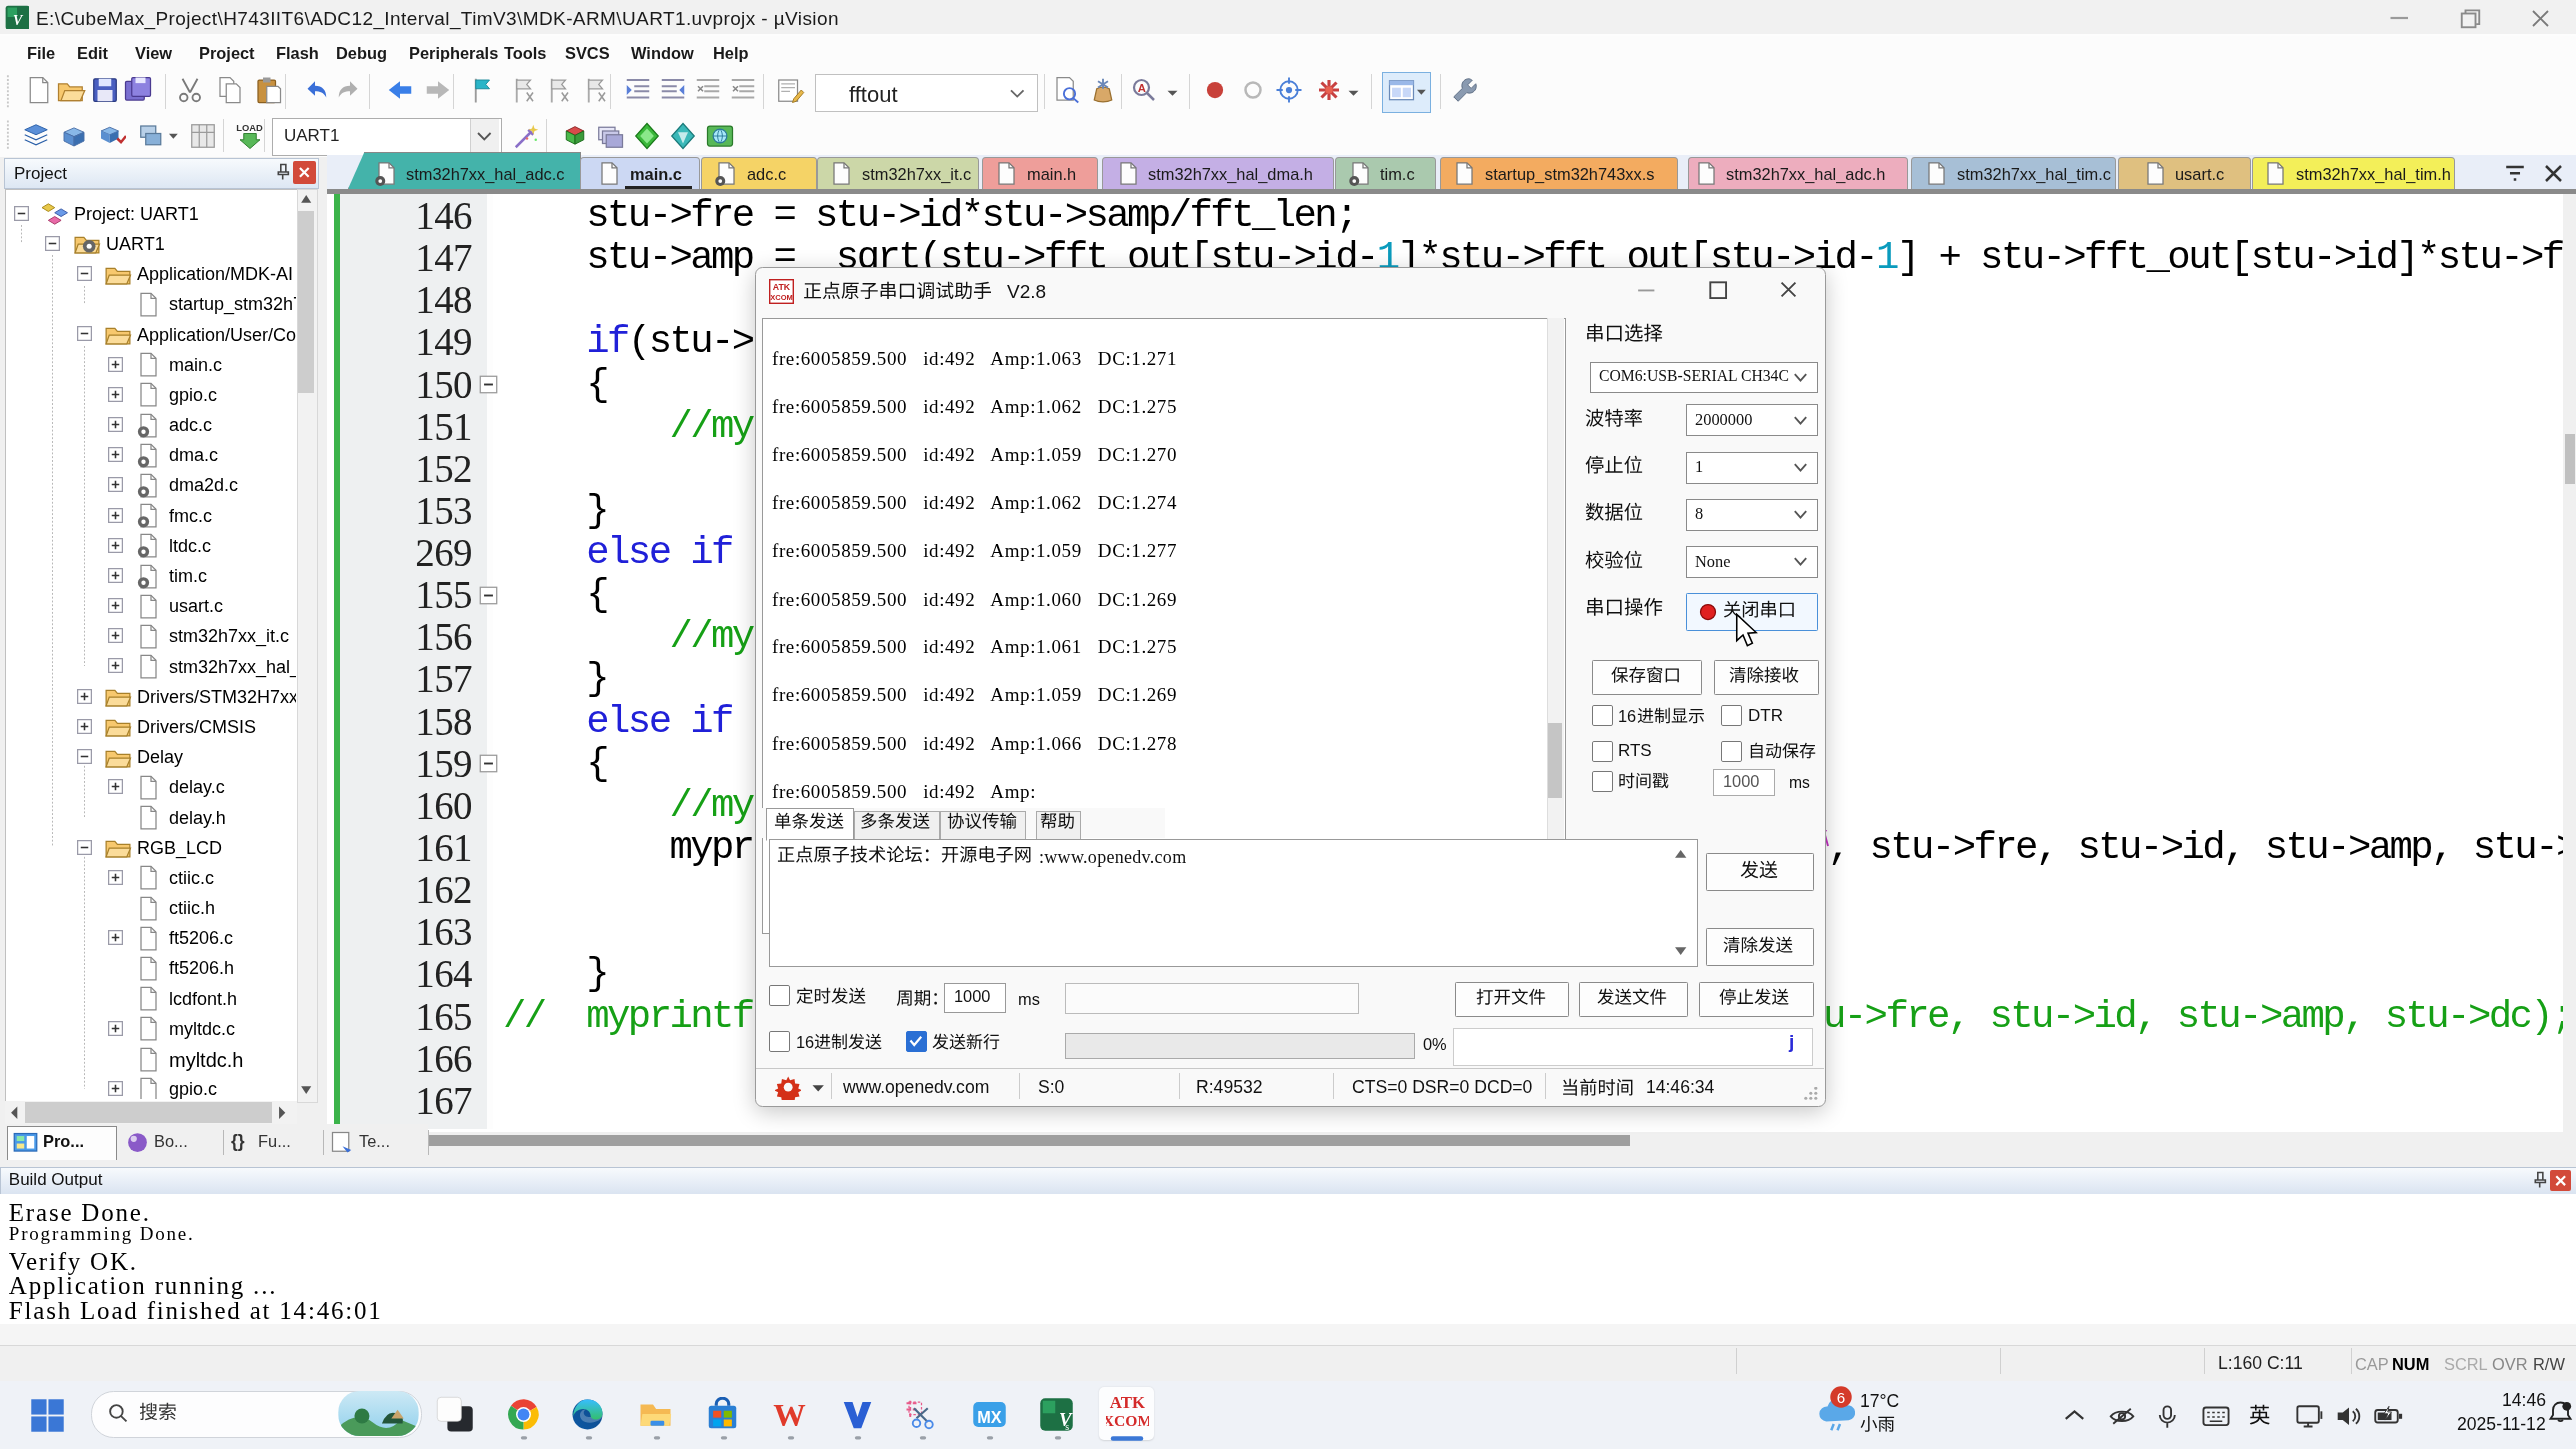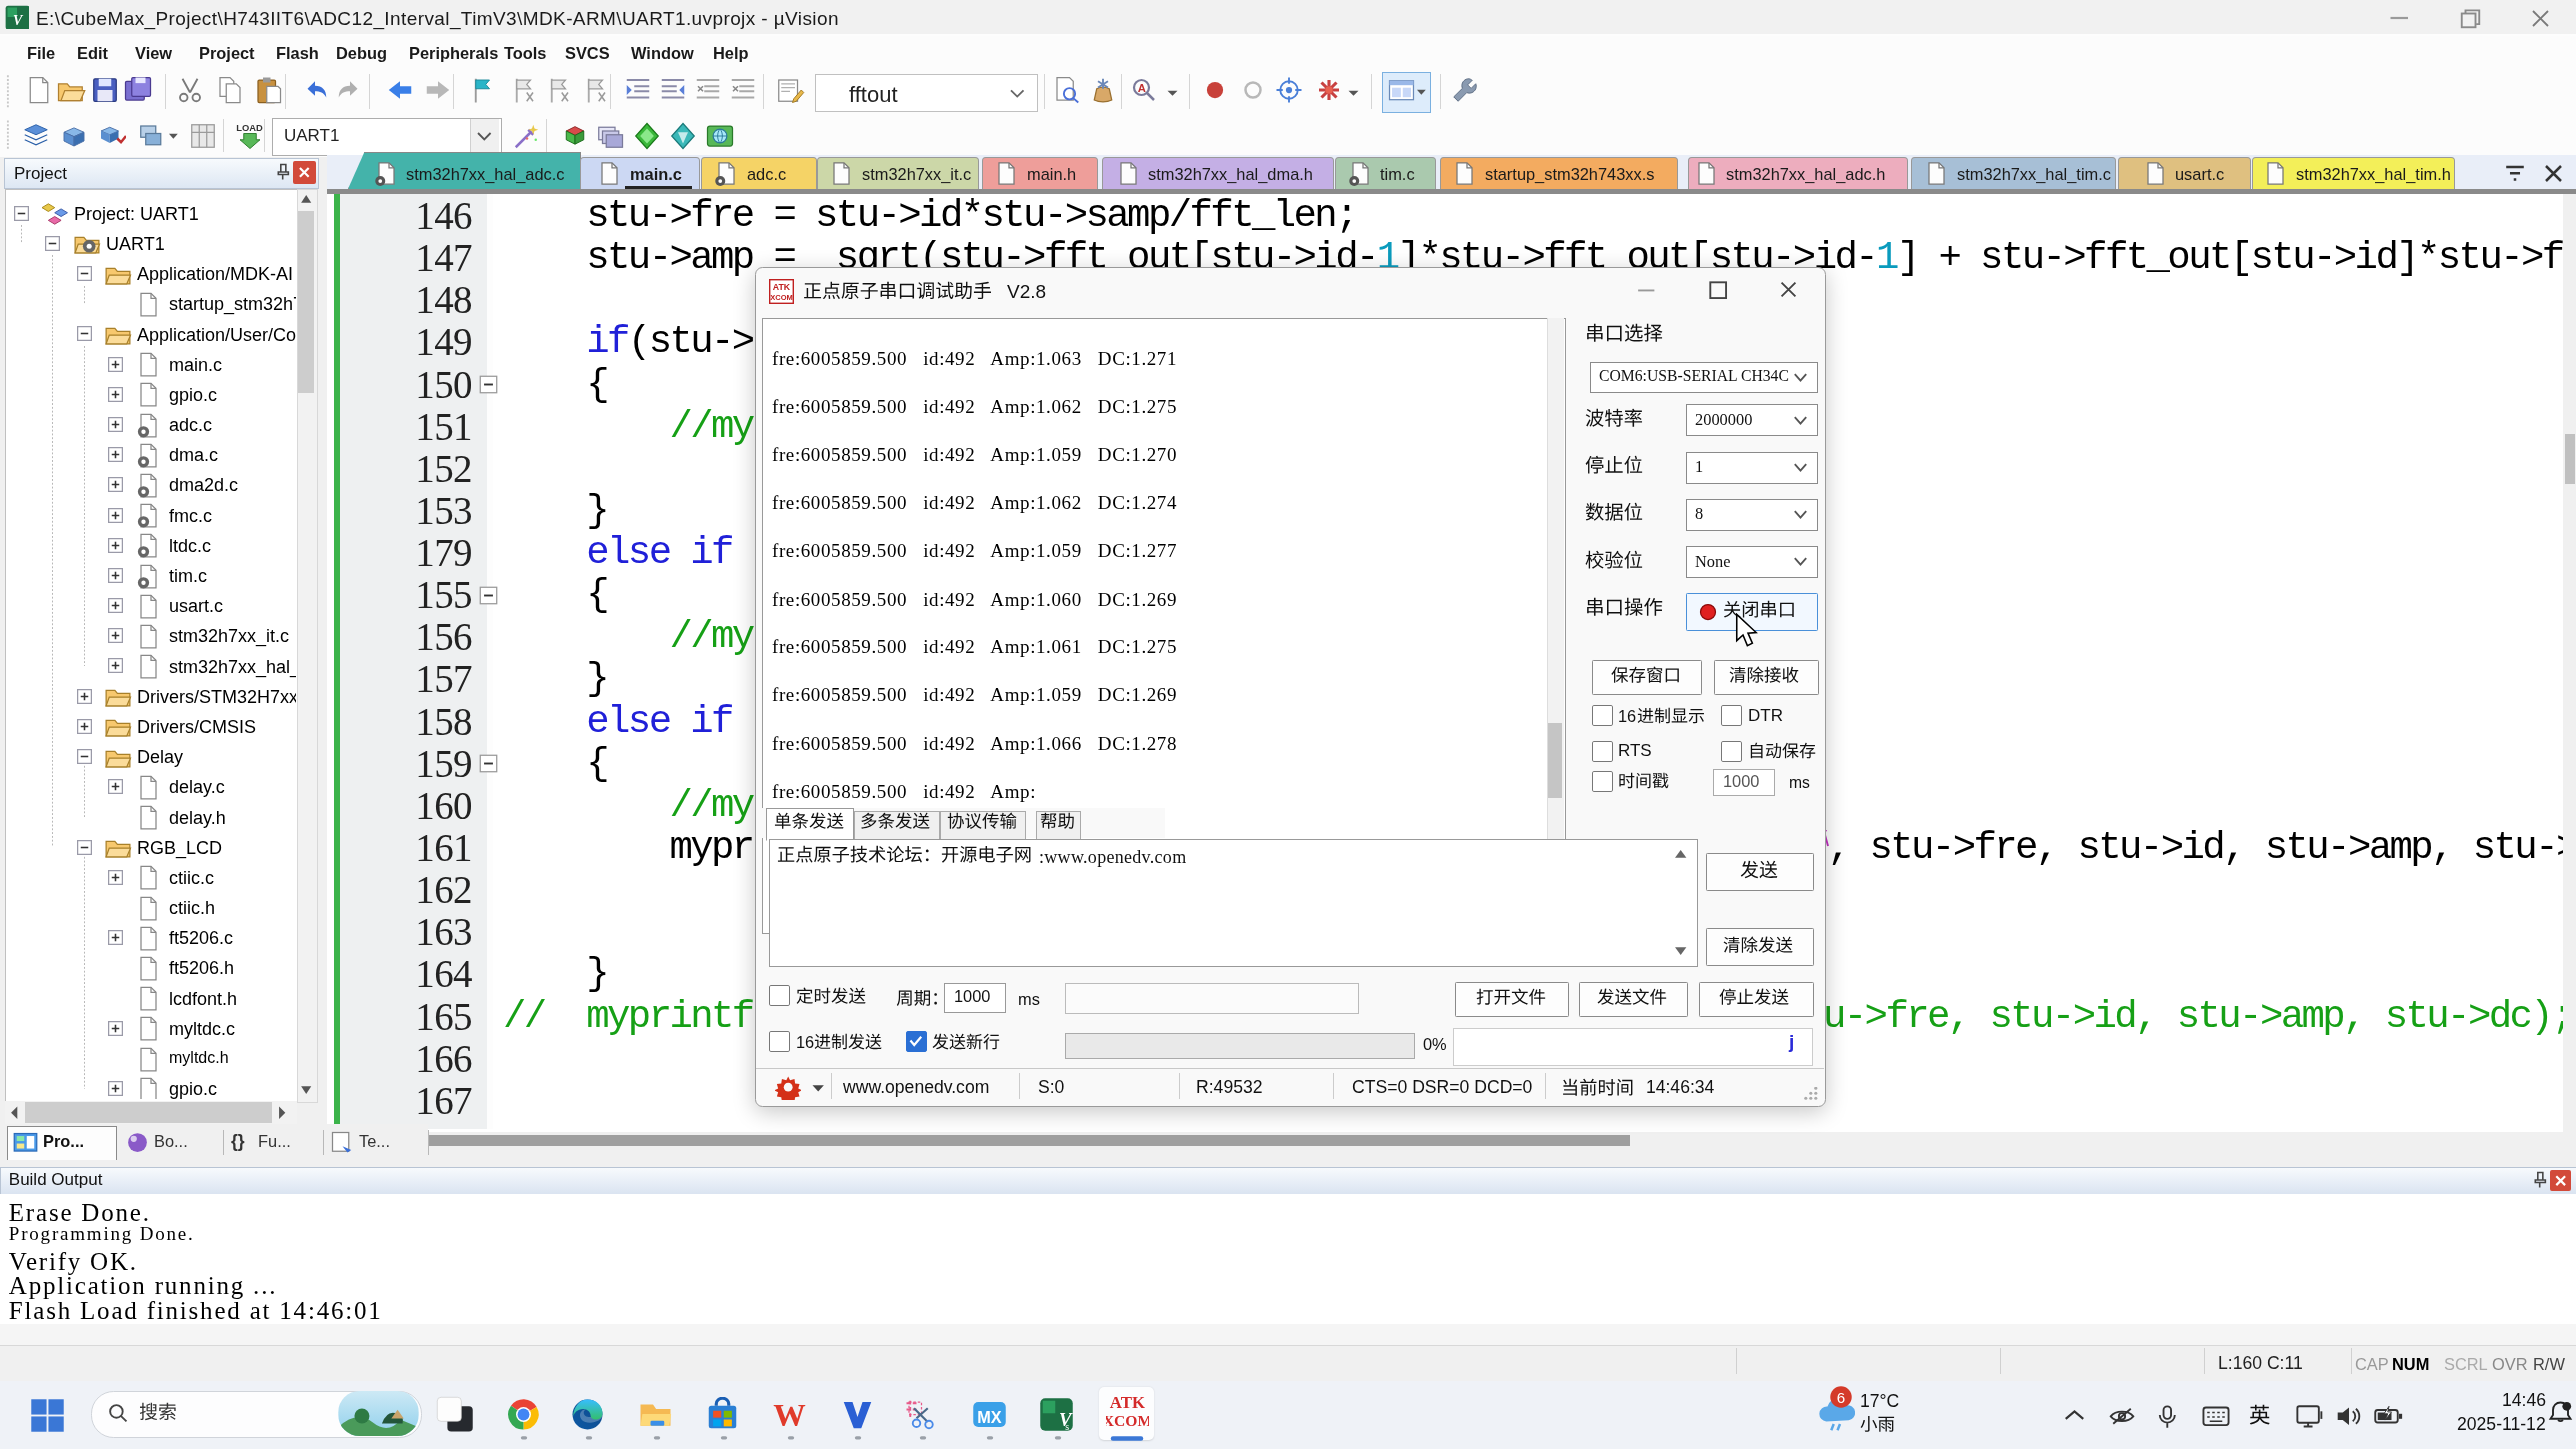--- a/index.html
+++ b/index.html
@@ -432,21 +432,21 @@
 <div style="position:absolute;left:487px;top:194px;width:6.3px;height:935px;background:#fdfdfd"></div>
 <div style="position:absolute;left:0;top:0;font-family:'Liberation Serif',serif">
     <div style="position:absolute;left:340px;top:195px;width:132px;text-align:right;font-size:39px;letter-spacing:-0.6px;color:#222;line-height:42px">146</div>
     <div style="position:absolute;left:340px;top:237px;width:132px;text-align:right;font-size:39px;letter-spacing:-0.6px;color:#222;line-height:42px">147</div>
     <div style="position:absolute;left:340px;top:279px;width:132px;text-align:right;font-size:39px;letter-spacing:-0.6px;color:#222;line-height:42px">148</div>
     <div style="position:absolute;left:340px;top:321px;width:132px;text-align:right;font-size:39px;letter-spacing:-0.6px;color:#222;line-height:42px">149</div>
     <div style="position:absolute;left:340px;top:364px;width:132px;text-align:right;font-size:39px;letter-spacing:-0.6px;color:#222;line-height:42px">150</div>
     <div style="position:absolute;left:340px;top:406px;width:132px;text-align:right;font-size:39px;letter-spacing:-0.6px;color:#222;line-height:42px">151</div>
     <div style="position:absolute;left:340px;top:448px;width:132px;text-align:right;font-size:39px;letter-spacing:-0.6px;color:#222;line-height:42px">152</div>
     <div style="position:absolute;left:340px;top:490px;width:132px;text-align:right;font-size:39px;letter-spacing:-0.6px;color:#222;line-height:42px">153</div>
-    <div style="position:absolute;left:340px;top:532px;width:132px;text-align:right;font-size:39px;letter-spacing:-0.6px;color:#222;line-height:42px">179</div>
+    <div style="position:absolute;left:340px;top:532px;width:132px;text-align:right;font-size:39px;letter-spacing:-0.6px;color:#222;line-height:42px">269</div>
     <div style="position:absolute;left:340px;top:574px;width:132px;text-align:right;font-size:39px;letter-spacing:-0.6px;color:#222;line-height:42px">155</div>
     <div style="position:absolute;left:340px;top:616px;width:132px;text-align:right;font-size:39px;letter-spacing:-0.6px;color:#222;line-height:42px">156</div>
     <div style="position:absolute;left:340px;top:658px;width:132px;text-align:right;font-size:39px;letter-spacing:-0.6px;color:#222;line-height:42px">157</div>
     <div style="position:absolute;left:340px;top:701px;width:132px;text-align:right;font-size:39px;letter-spacing:-0.6px;color:#222;line-height:42px">158</div>
     <div style="position:absolute;left:340px;top:743px;width:132px;text-align:right;font-size:39px;letter-spacing:-0.6px;color:#222;line-height:42px">159</div>
     <div style="position:absolute;left:340px;top:785px;width:132px;text-align:right;font-size:39px;letter-spacing:-0.6px;color:#222;line-height:42px">160</div>
     <div style="position:absolute;left:340px;top:827px;width:132px;text-align:right;font-size:39px;letter-spacing:-0.6px;color:#222;line-height:42px">161</div>
     <div style="position:absolute;left:340px;top:869px;width:132px;text-align:right;font-size:39px;letter-spacing:-0.6px;color:#222;line-height:42px">162</div>
     <div style="position:absolute;left:340px;top:911px;width:132px;text-align:right;font-size:39px;letter-spacing:-0.6px;color:#222;line-height:42px">163</div>
     <div style="position:absolute;left:340px;top:953px;width:132px;text-align:right;font-size:39px;letter-spacing:-0.6px;color:#222;line-height:42px">164</div>
@@ -751,21 +751,21 @@
     </svg>
     <svg style="position:absolute;left:136px;top:1016px;" width="25" height="25" viewBox="0 0 40 40">
       <path d="M8 2h16l8 8v28H8z" fill="#fff" stroke="#888" stroke-width="2"></path>
       <path d="M24 2v8h8" fill="none" stroke="#888" stroke-width="2"></path>
     </svg>
     <div style="position:absolute;left:169px;top:1019px;font-size:18px;color:#000;font-weight:400;white-space:pre;">myltdc.c</div>
     <svg style="position:absolute;left:136px;top:1047px;" width="25" height="25" viewBox="0 0 40 40">
       <path d="M8 2h16l8 8v28H8z" fill="#fff" stroke="#888" stroke-width="2"></path>
       <path d="M24 2v8h8" fill="none" stroke="#888" stroke-width="2"></path>
     </svg>
-    <div style="position:absolute;left:169px;top:1049px;font-size:16px;color:#000;font-weight:400;white-space:pre;">myltdc.h</div>
+    <div style="position:absolute;left:169px;top:1049px;font-size:20px;color:#000;font-weight:400;white-space:pre;">myltdc.h</div>
     <svg style="position:absolute;left:108px;top:1081px;" width="15" height="15" viewBox="0 0 24 24">
       <rect x="1" y="1" width="22" height="22" fill="#fff" stroke="#9a9aa8" stroke-width="2"></rect>
       <path d="M6 12h12M12 6v12" stroke="#333" stroke-width="2.5"></path>
     </svg>
     <svg style="position:absolute;left:136px;top:1077px;" width="25" height="25" viewBox="0 0 40 40">
       <path d="M8 2h16l8 8v28H8z" fill="#fff" stroke="#888" stroke-width="2"></path>
       <path d="M24 2v8h8" fill="none" stroke="#888" stroke-width="2"></path>
     </svg>
     <div style="position:absolute;left:169px;top:1079px;font-size:18px;color:#000;font-weight:400;white-space:pre;">gpio.c</div>
     <svg style="position:absolute;left:81px;top:238px;" width="16.4" height="16.4" viewBox="0 0 26 26">

